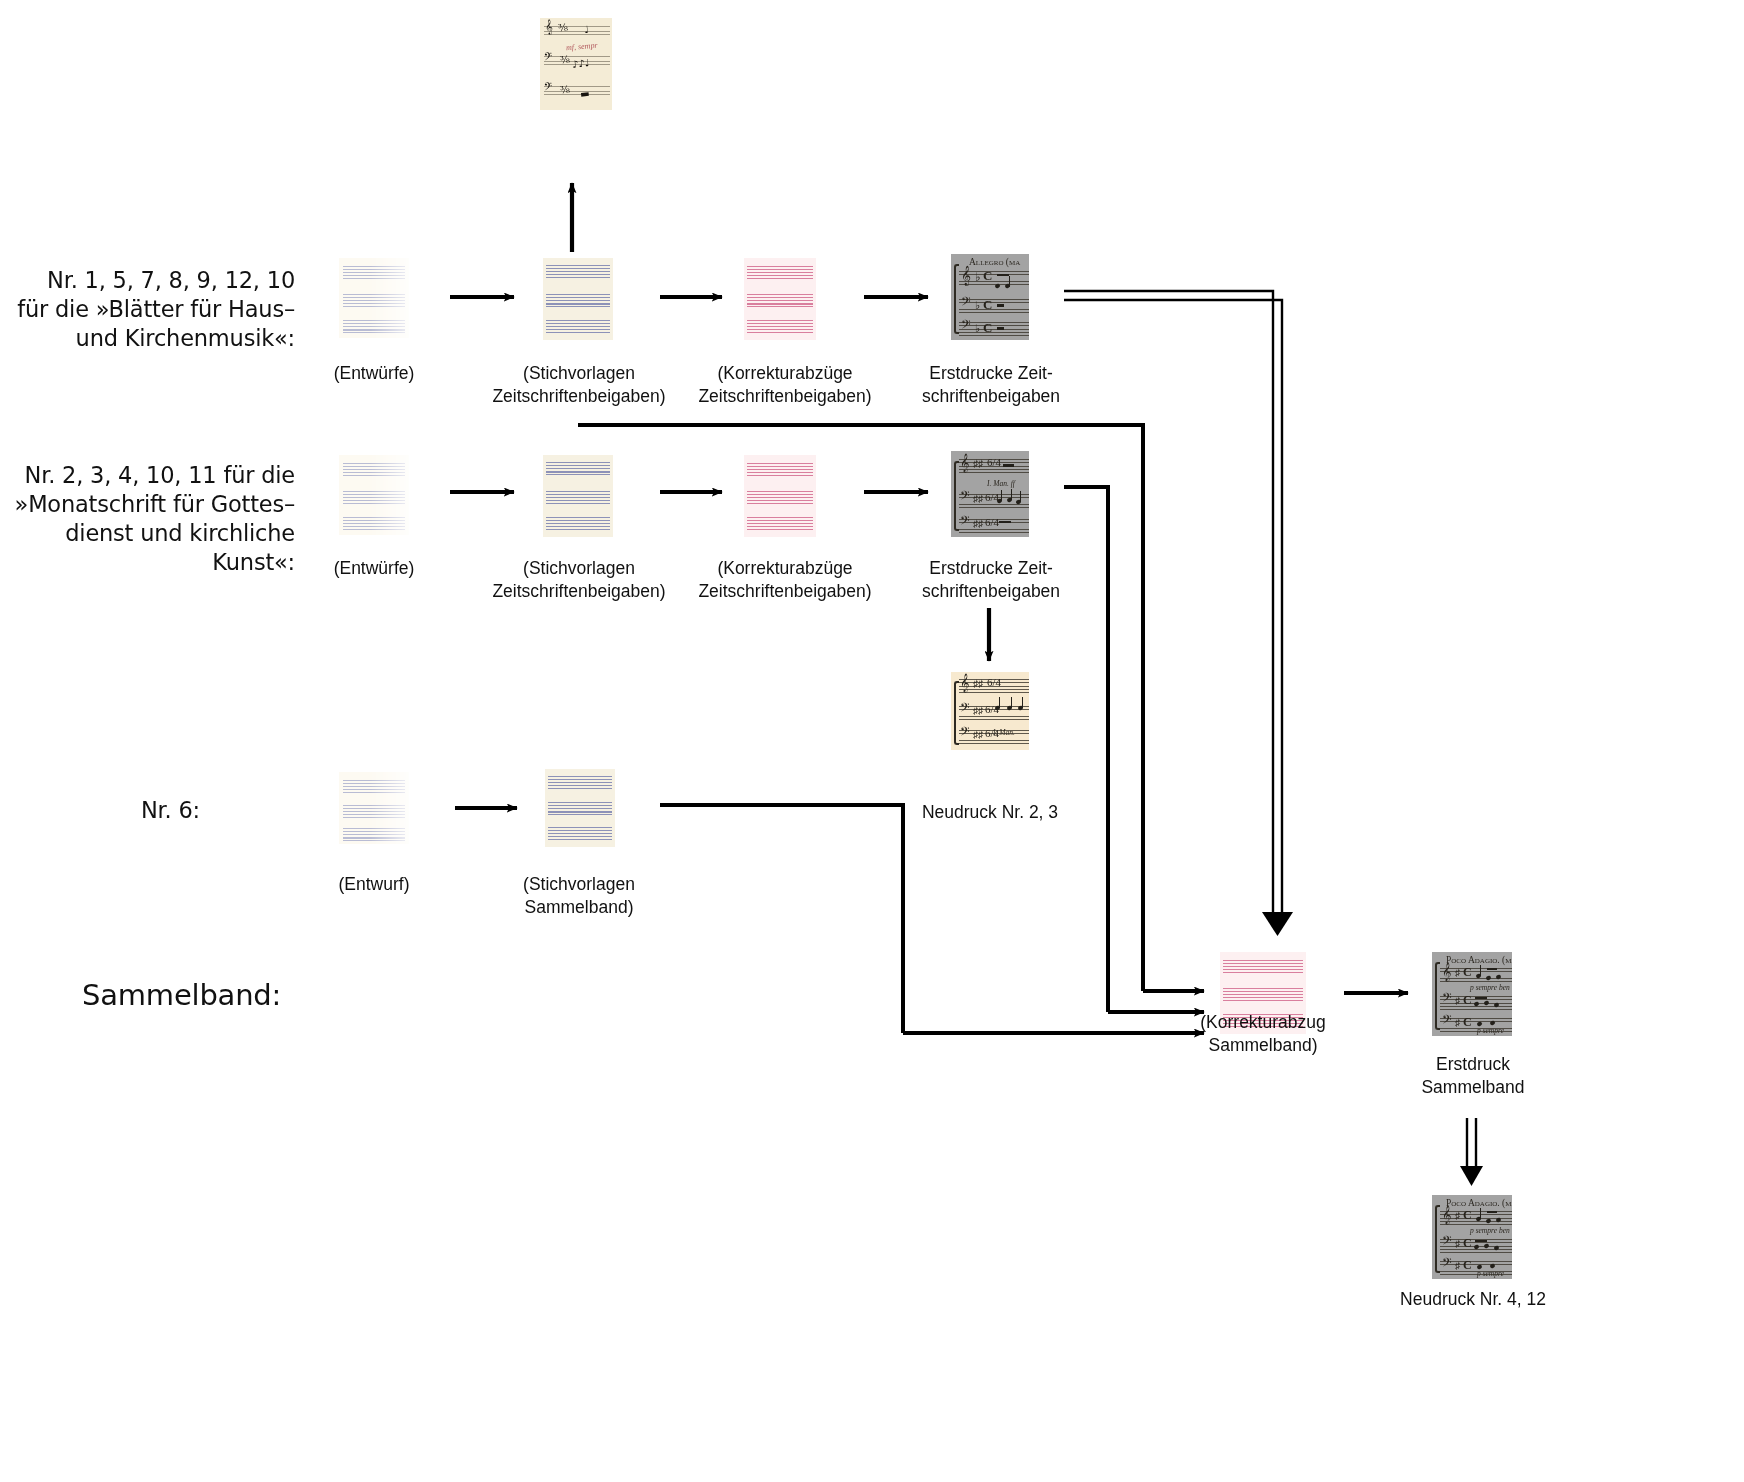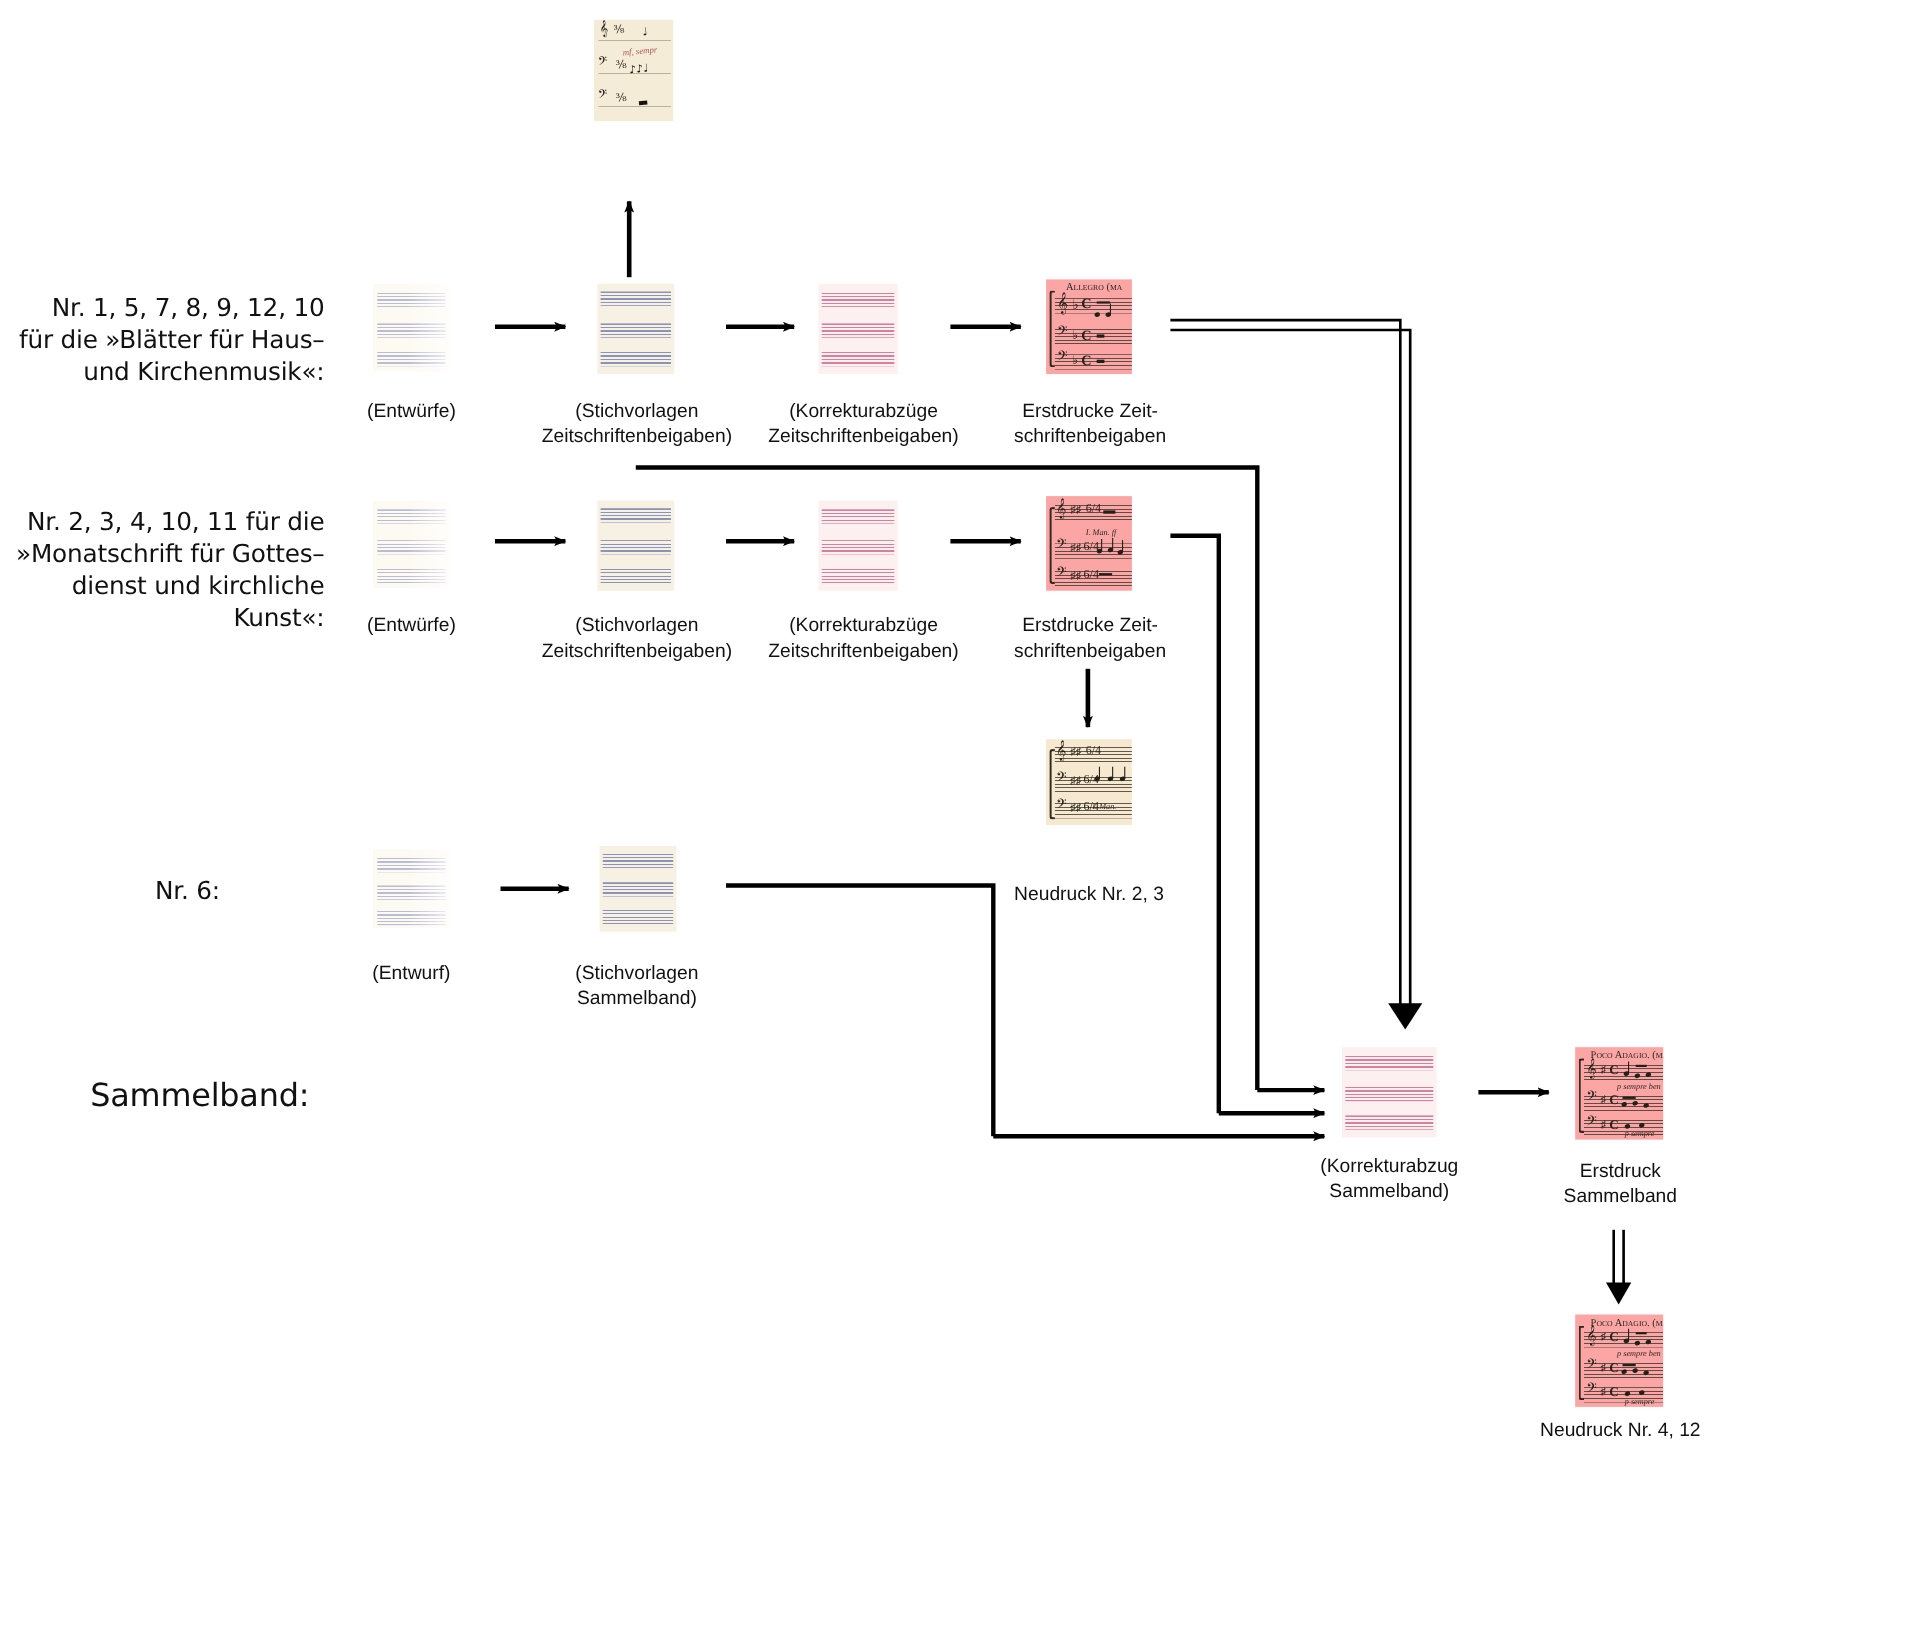--- a/index.html
+++ b/index.html
@@ -73,21 +73,21 @@
 
   
   .fade-r{
     -webkit-mask-image:linear-gradient(to right,#000 0%,#000 45%,rgba(0,0,0,.25) 100%);
             mask-image:linear-gradient(to right,#000 0%,#000 45%,rgba(0,0,0,.25) 100%);
   }
 
   
   .facs{
     position:absolute;
-    background:#fca5a5;
+    background:#a3a3a3;
     overflow:hidden;
     font-family:"Liberation Serif", serif;
   }
   .facs.warm{background:#f7e9cf;}
   .facs .tempo{
     position:absolute;
     top:3px;left:18px;
     font-size:9.5px;
     font-variant:small-caps;
     color:#2b2720;
@@ -419,21 +419,21 @@
   <div class="cap abs" style="left:466px;top:873px;width:226px;">(Stichvorlagen
 Sammelband)</div>
 
   <div class="bigtitle abs" style="left:82px;top:978px;width:300px;">Sammelband:</div>
 
   <div class="thumb pink" style="left:1220px;top:952px;width:86px;height:82px;">
     <div class="staff wide sk-pink-strong" style="top:8px;"></div>
     <div class="staff wide sk-pink-strong" style="top:36px;"></div>
     <div class="staff wide sk-pink-strong" style="top:62px;"></div>
   </div>
-  <div class="cap abs" style="left:1150px;top:1048px;width:226px;">(Korrekturabzug
+  <div class="cap abs" style="left:1150px;top:1011px;width:226px;">(Korrekturabzug
 Sammelband)</div>
 
   <div class="facs" style="left:1432px;top:952px;width:80px;height:84px;">
     <div class="tempo" style="left:14px;">Poco Adagio. (ma</div>
     <div class="brace"></div>
     <div class="sys" style="top:16px;"></div>
     <div class="glyph" style="left:10px;top:12px;font-size:16px;">𝄞</div>
     <div class="glyph" style="left:23px;top:16px;font-size:10px;">♯</div>
     <div class="glyph" style="left:31px;top:14px;font-family:'Liberation Serif',serif;font-weight:bold;font-size:12px;">C</div>
     <div class="note" style="left:44px;top:22px;"></div>

